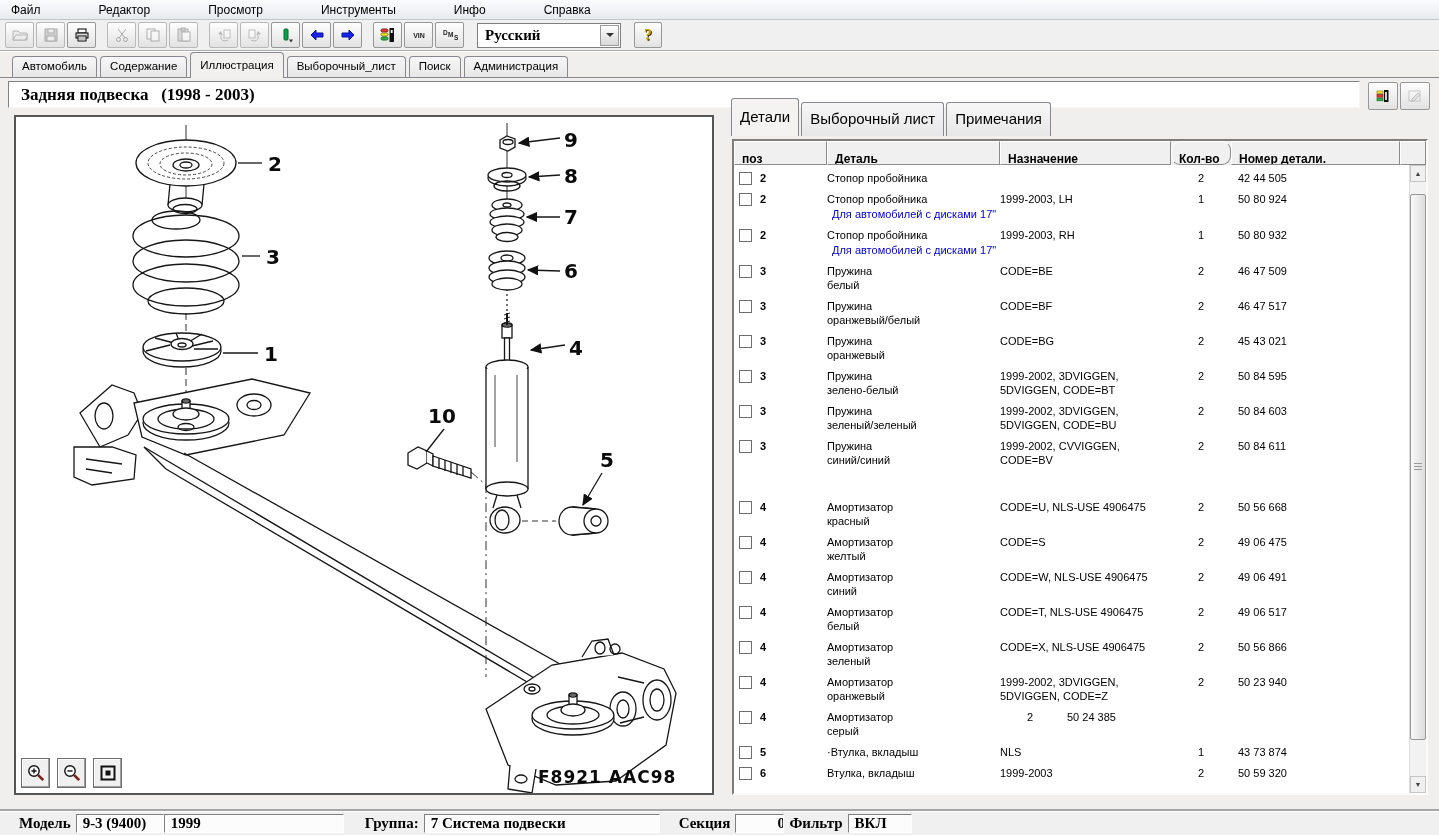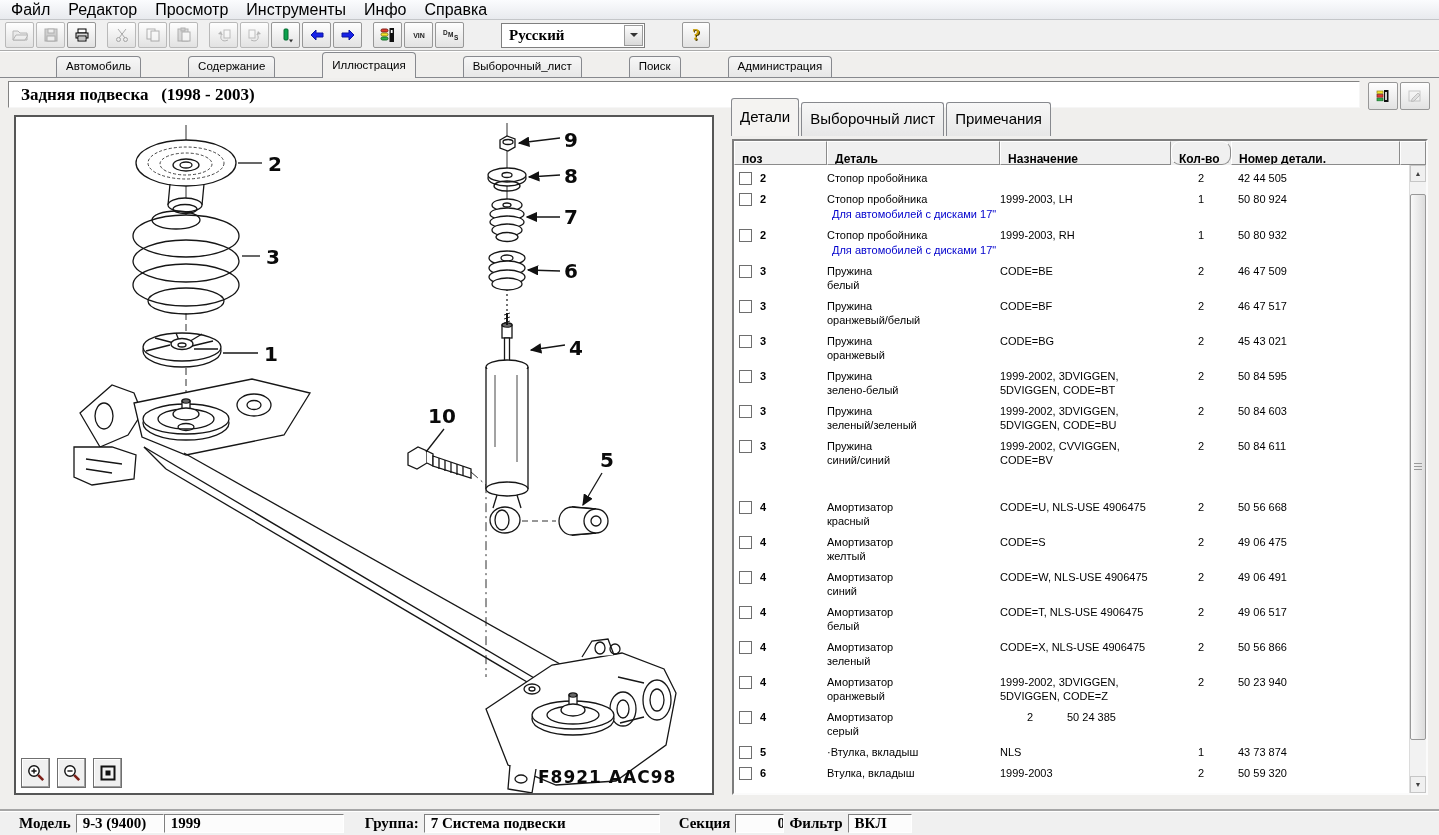--- a/index.html
+++ b/index.html
@@ -1,45 +1,45 @@
 <!DOCTYPE html>
 <html><head>
 <meta charset="utf-8">
 <style>
   html,body{margin:0;padding:0;background:#d8d8d8;}
   #app{position:relative;width:1439px;height:835px;background:#f0efed;overflow:hidden;
        font-family:"Liberation Sans",sans-serif;color:#000;}
   
   #menubar{position:absolute;top:0;left:0;right:0;height:19px;
            background:linear-gradient(#fbfcfe,#e8eaee);border-bottom:1px solid #c4c6c9;
-           display:flex;align-items:center;font-size:16px;padding-left:2px;}
+           display:flex;align-items:center;font-size:12px;padding-left:2px;gap:40px;}
   .menu-item{padding:2px 9px;cursor:default;}
   
   #toolbar{position:absolute;top:20px;left:0;right:0;height:30px;background:#f0f0f0;
-           border-bottom:1px solid #ababab;box-shadow:0 1px 0 #fff;display:flex;align-items:center;padding-left:5px;gap:24px;}
+           border-bottom:1px solid #ababab;box-shadow:0 1px 0 #fff;display:flex;align-items:center;padding-left:5px;}
   .tb-group{display:flex;gap:2px;margin-right:11px;}
   .tb-btn{width:27px;height:24px;display:flex;align-items:center;justify-content:center;
           background:linear-gradient(#fefefe,#e2e2e2);border:1px solid #979797;border-radius:2px;}
   .tb-btn.disabled{border-color:#b9b9b9;}
   .tb-btn.disabled svg{opacity:.42;filter:grayscale(1);}
   .tb-combo{width:135px;height:23px;background:#fff;border:1px solid #7f7f7f;display:flex;align-items:center;
             font-family:"Liberation Serif",serif;font-weight:bold;font-size:15px;padding-left:7px;margin-left:2px;}
   .combo-arrow{width:17px;height:19px;margin-left:auto;margin-right:1px;border:1px solid #9a9a9a;
                background:linear-gradient(#fdfdfd,#d9d9d9);display:flex;align-items:center;justify-content:center;}
   .combo-arrow i{width:0;height:0;border:4px solid transparent;border-top-color:#333;margin-top:4px;}
   .tb-help{width:26px;height:24px;margin-left:13px;display:flex;align-items:center;justify-content:center;
            background:linear-gradient(#fefefe,#e2e2e2);border:1px solid #979797;border-radius:2px;
            font-family:"Liberation Serif",serif;font-weight:bold;font-size:16px;color:#c79c00;
            text-shadow:1px 1px 0 #4d3c00;}
   
   #tabstrip{position:absolute;top:51px;left:0;right:0;height:26px;border-bottom:1px solid #87898e;
             display:flex;align-items:flex-end;padding-left:12px;}
   .tab{height:20px;line-height:19px;padding:0 9px;font-size:11.5px;margin-right:3px;
        background:linear-gradient(#f7f7f7,#e7e7e7);border:1px solid #87898e;border-bottom:none;
-       border-radius:4px 4px 0 0;position:relative;margin-left:44px;}
+       border-radius:4px 4px 0 0;position:relative;}
   .tab.active{height:25px;line-height:24px;background:#f2f1ef;margin-bottom:-1px;z-index:2;}
   
   #titlebar{position:absolute;top:81px;left:8px;width:1352px;height:27px;background:#fff;
             border:1px solid;border-color:#828282 #f6f6f6 #f6f6f6 #828282;
             font-family:"Liberation Serif",serif;font-weight:bold;font-size:17px;line-height:26px;
             padding-left:12px;box-sizing:border-box;white-space:pre;}
   .title-btn{position:absolute;top:82px;width:28px;height:26px;display:flex;align-items:center;justify-content:center;
              background:linear-gradient(#fefefe,#e2e2e2);border:1px solid #979797;border-radius:2px;}
   .title-btn.disabled svg{opacity:.4;filter:grayscale(1);}
   #title-btn-1{left:1368px;} #title-btn-2{left:1400px;}

